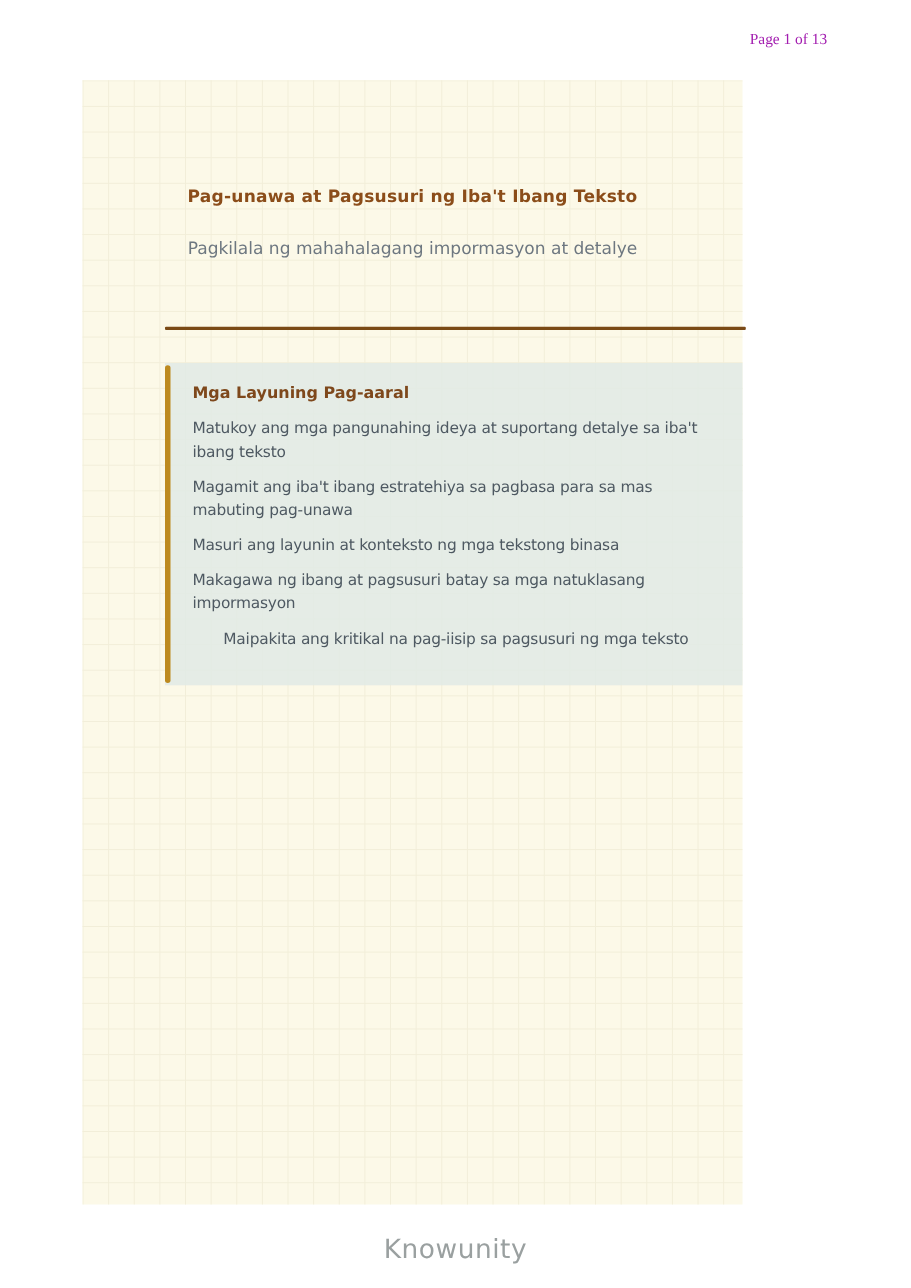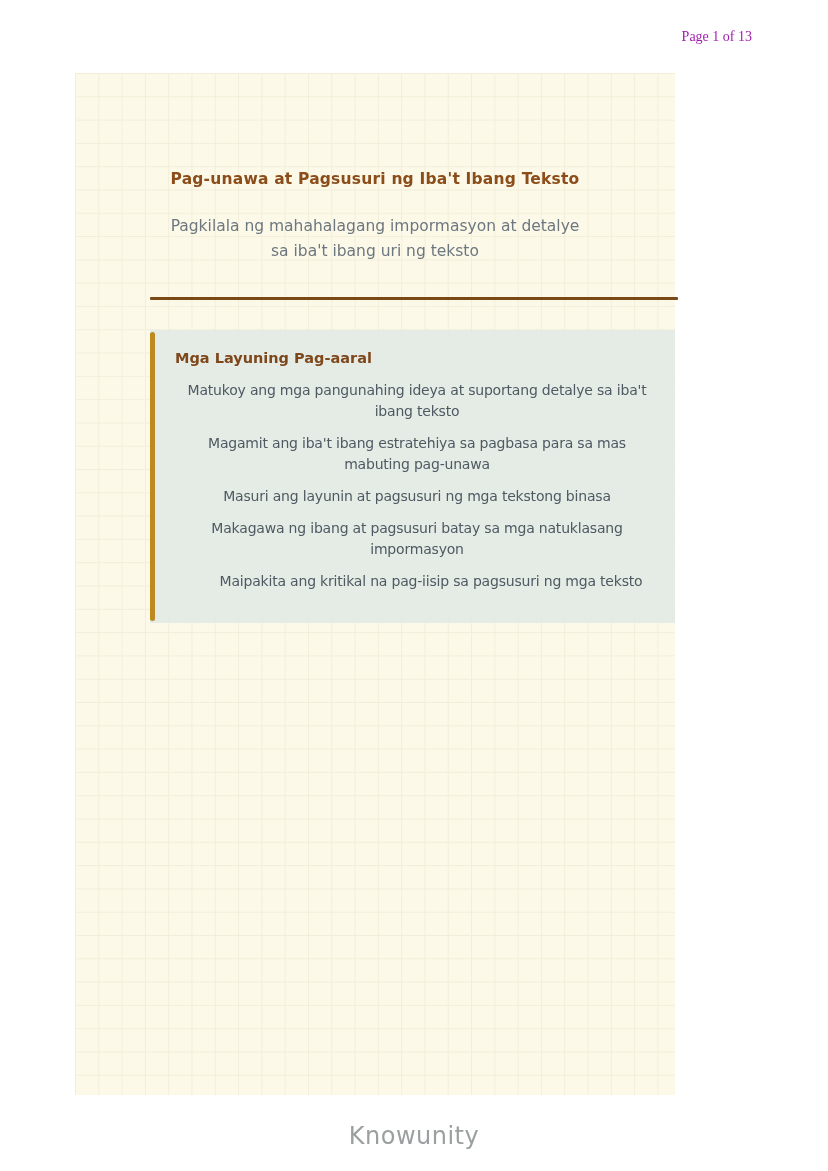--- a/index.html
+++ b/index.html
@@ -72,21 +72,20 @@
     font-weight: bold;
     color: #7e481c;
     margin-bottom: 14px;
   }
   .objective-item {
     font-size: 14px;
     line-height: 21px;
     letter-spacing: -0.2px;
     color: #4e5962;
     margin-bottom: 11px;
-    text-align: center;
   }
   .objective-item:last-child { margin-bottom: 0; margin-left: 28px; }
   .brand-footer {
     position: absolute;
     top: 1122px; left: 0; right: 0;
     text-align: center;
     font-size: 24px;
     letter-spacing: 0.5px;
     color: #9aa0a0;
   }
@@ -95,30 +94,29 @@
 <body>
 
 <div class="page-indicator">Page 1 of 13</div>
 
 <div class="paper">
 
   <div class="doc-title">Pag-unawa at Pagsusuri ng Iba't Ibang Teksto</div>
 
   <div class="doc-subtitle">
     <span>Pagkilala ng mahahalagang impormasyon at detalye</span>
-    <span>sa iba't ibang uri ng teksto</span>
   </div>
 
   <div class="rule"></div>
 
   <div class="objectives-box">
     <div class="gold-bar"></div>
     <div class="box-heading">Mga Layuning Pag-aaral</div>
     <div class="objective-item">Matukoy ang mga pangunahing ideya at suportang detalye sa iba't ibang teksto</div>
     <div class="objective-item">Magamit ang iba't ibang estratehiya sa pagbasa para sa mas mabuting pag-unawa</div>
-    <div class="objective-item">Masuri ang layunin at pagsusuri ng mga tekstong binasa</div>
+    <div class="objective-item">Masuri ang layunin at konteksto ng mga tekstong binasa</div>
     <div class="objective-item">Makagawa ng ibang at pagsusuri batay sa mga natuklasang impormasyon</div>
     <div class="objective-item">Maipakita ang kritikal na pag-iisip sa pagsusuri ng mga teksto</div>
   </div>
 
 </div>
 
 <div class="brand-footer">Knowunity</div>
 
 </body></html>

